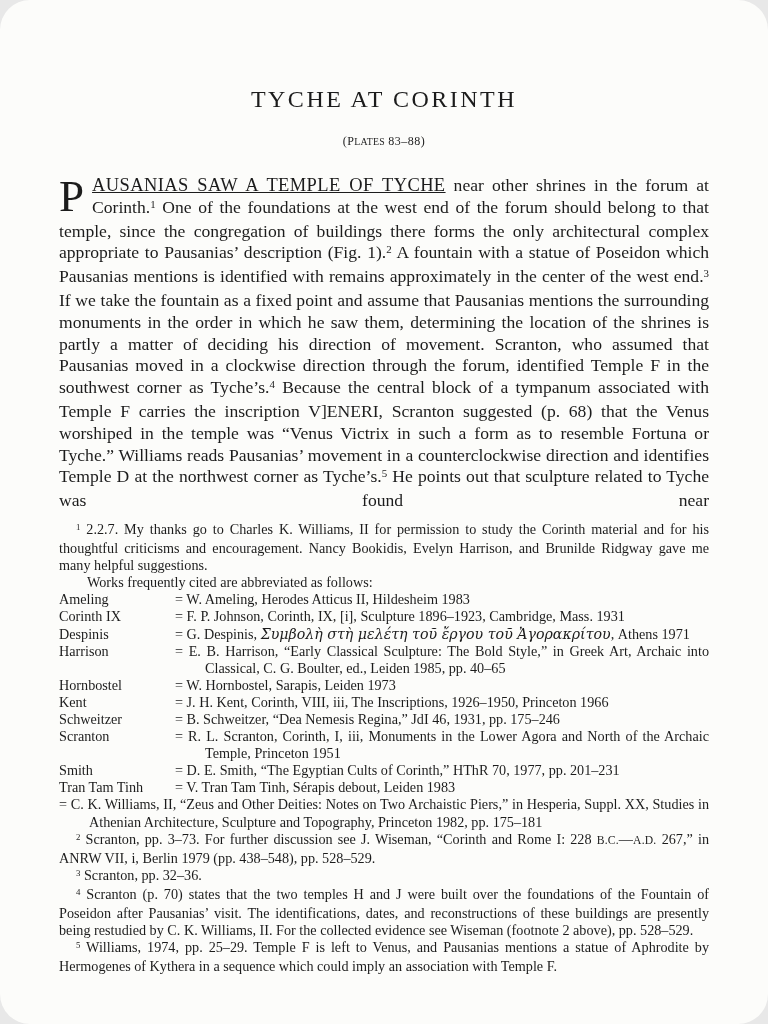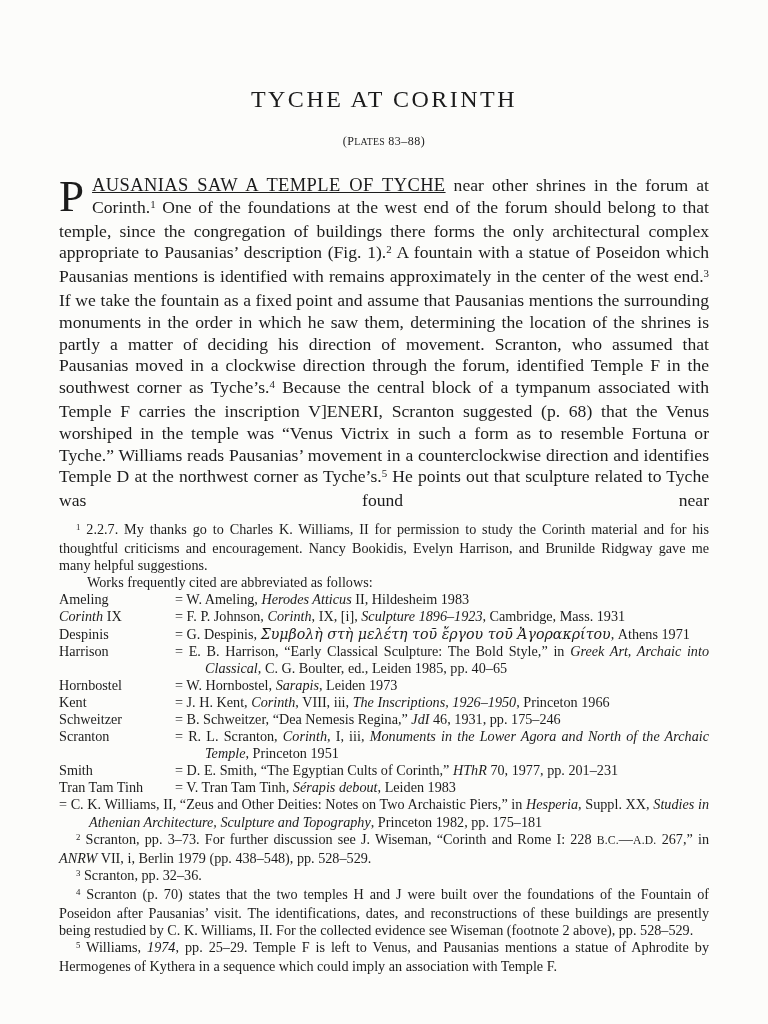--- a/index.html
+++ b/index.html
@@ -7,20 +7,21 @@
     position: relative;
     width: 768px;
     height: 1024px;
     margin: 0 auto;
     background: #fcfcfa;
     color: #1c1c1c;
     box-sizing: border-box;
     padding: 86px 59px 0 59px;
     font-family: "Liberation Serif", serif;
     overflow: hidden;
+    border-radius: 30px;
   }
   h1.title {
     margin: 0;
     font-size: 24px;
     line-height: 26px;
     font-weight: normal;
     text-align: center;
     letter-spacing: 2.5px;
     white-space: nowrap;
   }
@@ -49,21 +50,21 @@
     margin-top: 9px;
     font-size: 14.2px;
     line-height: 17.1px;
     text-align: justify;
   }
   .fn { margin: 0; text-indent: 17px; }
   .fn.works { text-indent: 28px; }
   .abbrev-row { display: flex; }
   .abbrev-label { width: 116px; flex: none; }
   .abbrev-def { flex: 1; padding-left: 30px; text-indent: -30px; }
-  .it { font-style: italic; }
+  .it { }
   .gk { font-family: "DejaVu Serif", serif; font-style: italic; }
   .sup { font-size: 0.62em; position: relative; top: -0.45em; }
   .sc { font-size: 0.82em; letter-spacing: 0.2px; }
 </style>
 </head>
 <body>
 
 <div class="page">
   <h1 class="title">TYCHE AT CORINTH</h1>
   <div class="plates"><span>(P</span><span class="sc">LATES</span><span> 83–88)</span></div>

